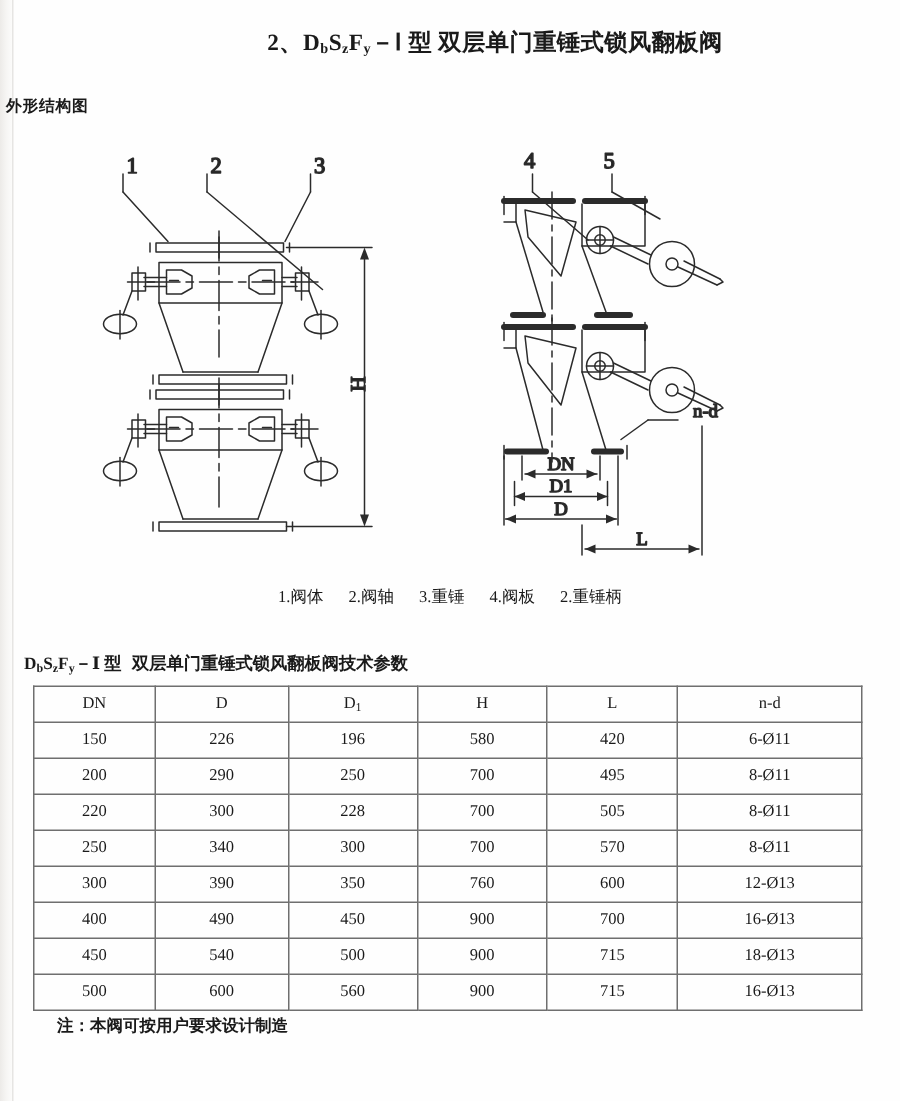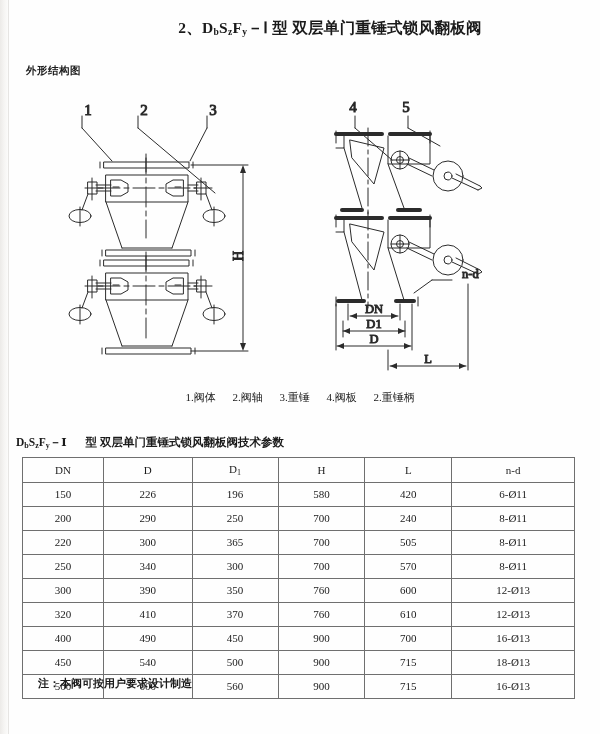--- a/index.html
+++ b/index.html
@@ -42,21 +42,21 @@
     font-weight: bold;
     letter-spacing: .3px;
     white-space: nowrap;
     padding-left: 30px;
   }
   .title .code { font-family: "Liberation Serif", serif; font-weight: bold; }
   .title sub { font-size: 9.5px; vertical-align: baseline; position: relative; top: 2px; }
 
   .section-label {
     position: absolute;
-    left: 26px;
+    left: 4px;
     top: 64px;
     font-family: "Liberation Sans", sans-serif;
     font-size: 10.5px;
     font-weight: bold;
     letter-spacing: .5px;
   }
 
   #drawing {
     position: absolute;
     left: 0;
@@ -78,21 +78,21 @@
 
   .table-caption {
     position: absolute;
     left: 16px;
     top: 435px;
     font-size: 11.5px;
     font-weight: bold;
     white-space: nowrap;
   }
   .table-caption sub { font-size: 8px; vertical-align: baseline; position: relative; top: 2px; }
-  .table-caption .cn { font-family: Liberation Serif, serif; margin-left: 16px; }
+  .table-caption .cn { font-family: Liberation Mono, monospace; }
 
   table.spec {
     position: absolute;
     left: 22px;
     top: 457px;
     width: 553px;
     border-collapse: collapse;
     font-size: 11px;
   }
   table.spec td, table.spec th {
@@ -368,27 +368,27 @@
         <td>196</td>
         <td>580</td>
         <td>420</td>
         <td>6-Ø11</td>
       </tr>
       <tr>
         <td>200</td>
         <td>290</td>
         <td>250</td>
         <td>700</td>
-        <td>240</td>
+        <td>495</td>
         <td>8-Ø11</td>
       </tr>
       <tr>
         <td>220</td>
         <td>300</td>
-        <td>365</td>
+        <td>228</td>
         <td>700</td>
         <td>505</td>
         <td>8-Ø11</td>
       </tr>
       <tr>
         <td>250</td>
         <td>340</td>
         <td>300</td>
         <td>700</td>
         <td>570</td>
@@ -396,28 +396,20 @@
       </tr>
       <tr>
         <td>300</td>
         <td>390</td>
         <td>350</td>
         <td>760</td>
         <td>600</td>
         <td>12-Ø13</td>
       </tr>
       <tr>
-        <td>320</td>
-        <td>410</td>
-        <td>370</td>
-        <td>760</td>
-        <td>610</td>
-        <td>12-Ø13</td>
-      </tr>
-      <tr>
         <td>400</td>
         <td>490</td>
         <td>450</td>
         <td>900</td>
         <td>700</td>
         <td>16-Ø13</td>
       </tr>
       <tr>
         <td>450</td>
         <td>540</td>

